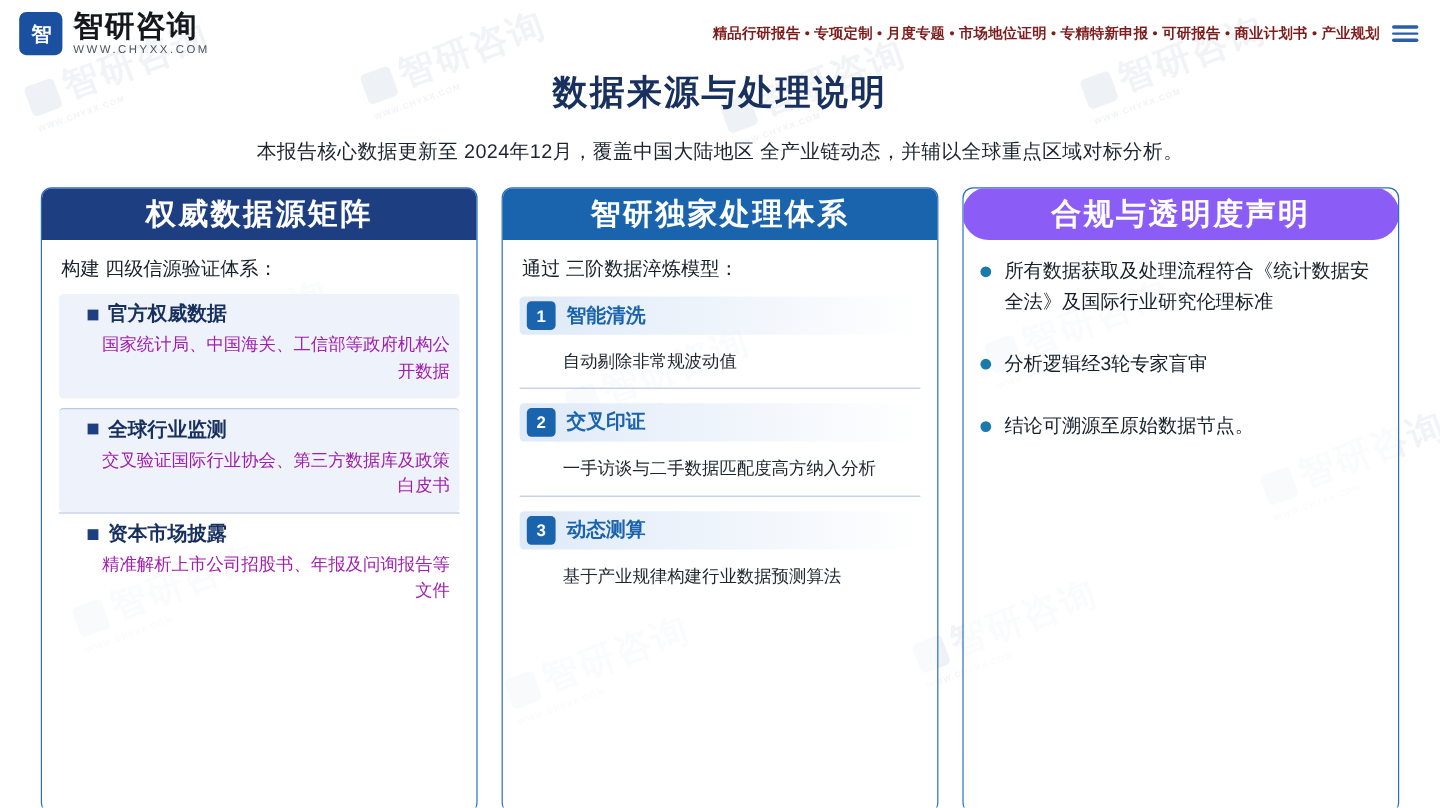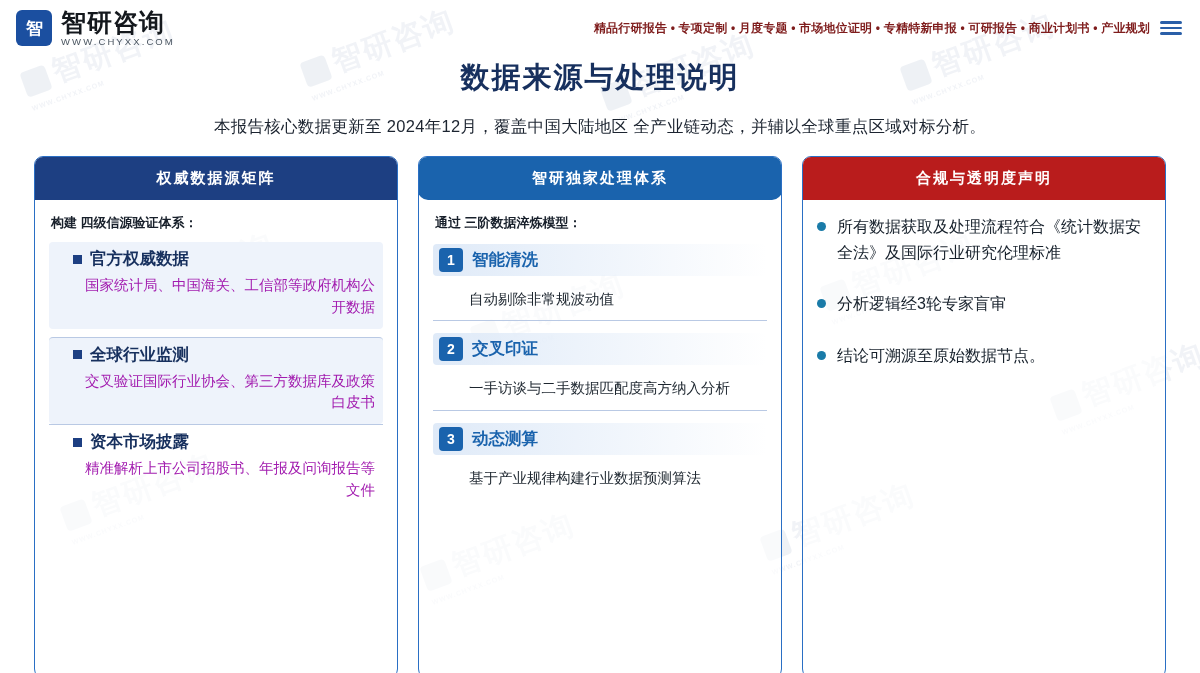--- a/index.html
+++ b/index.html
@@ -85,31 +85,31 @@
   .card {
     flex: 1 1 0;
     border: 1.6px solid #2a6fc4;
     border-radius: 9px;
     background: rgba(255,255,255,0.62);
     display: flex; flex-direction: column;
     overflow: hidden;
   }
   .card-head {
     height: 44px; display: flex; align-items: center; justify-content: center;
-    color: #fff; font-size: 15px; font-weight: 700; letter-spacing: 2px;
+    color: #fff; font-size: 25px; font-weight: 700; letter-spacing: 2px;
     border-radius: 6px 6px 0 0;
     margin: -1px -1px 0 -1px;
   }
   .c1 .card-head { background: #1d3f82; }
-  .c2 .card-head { background: #1a63ad; border-radius: 10px; }
-  .c3 .card-head { background: #b91c1c; }
+  .c2 .card-head { background: #1a63ad; }
+  .c3 .card-head { background: #8b5cf6; border-radius: 22px; }
   .card-body { padding: 12px 14px 10px 14px; flex: 1; }
 
   .lead {
-    font-size: 13px; color: #18202b; margin: 2px 0 10px 2px; font-weight: bold;
+    font-size: 16px; color: #18202b; margin: 2px 0 10px 2px;
   }
 
   
   .srcblock { padding: 6px 8px 10px 24px; }
   .srcblock + .srcblock { border-top: 1px solid #b9c9e4; }
   .srcblock.shaded { background: #eef3fb; border-radius: 4px; }
   .src-title {
     display: flex; align-items: center; gap: 8px;
     font-size: 16.5px; font-weight: 700; color: #17305e;
   }

